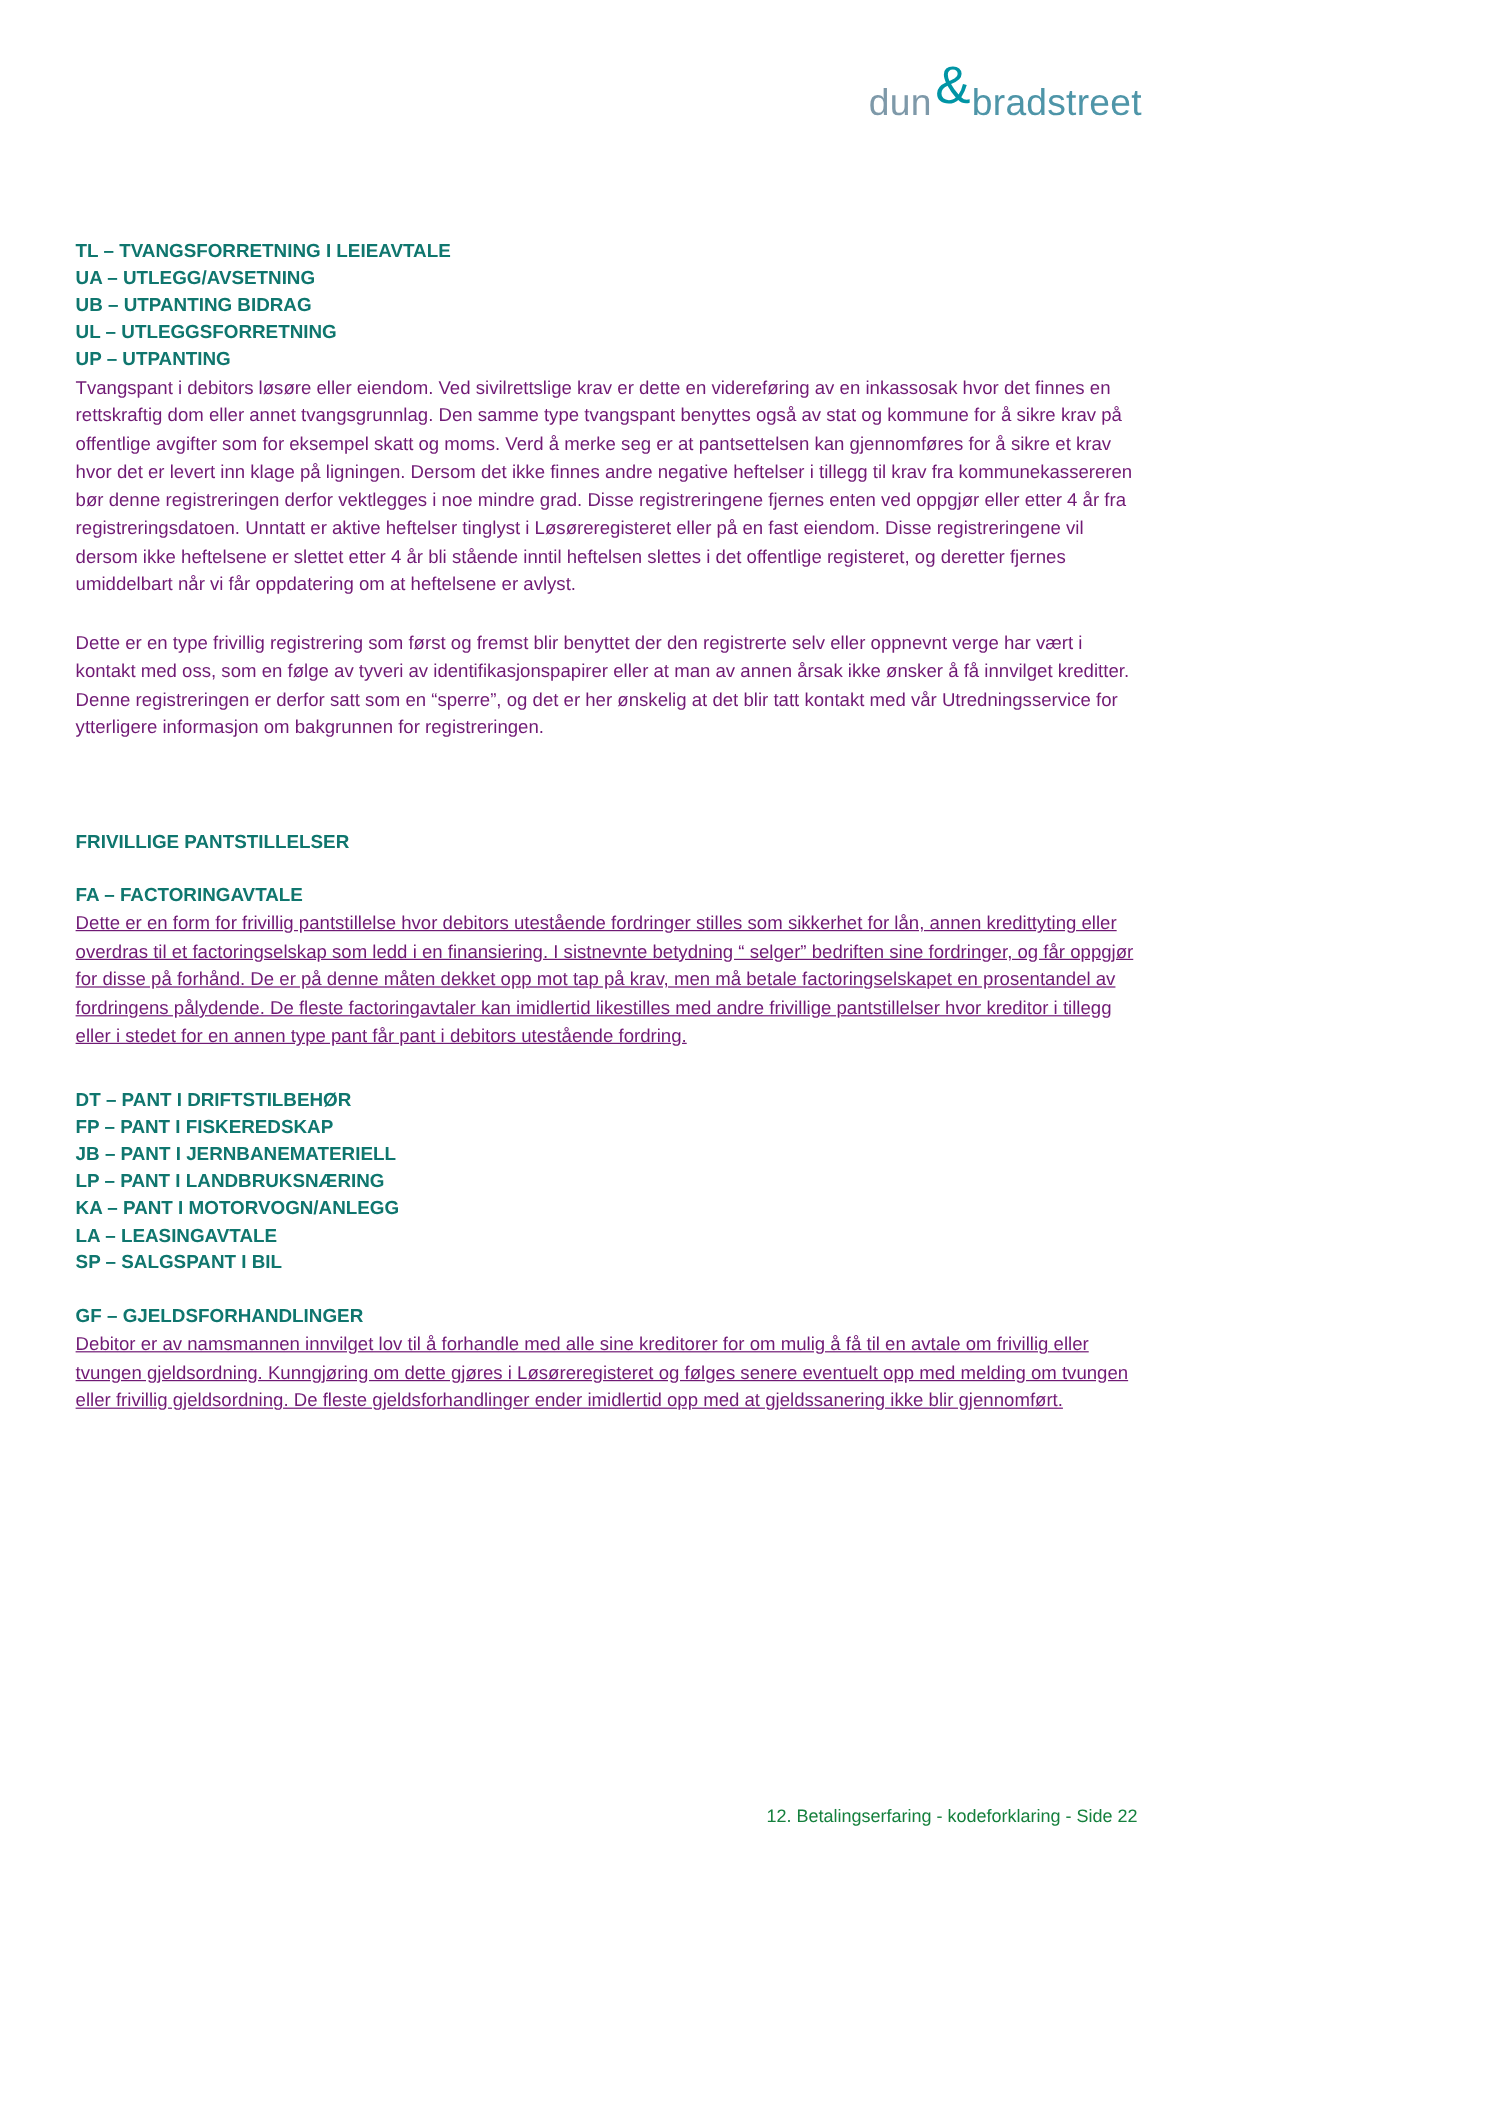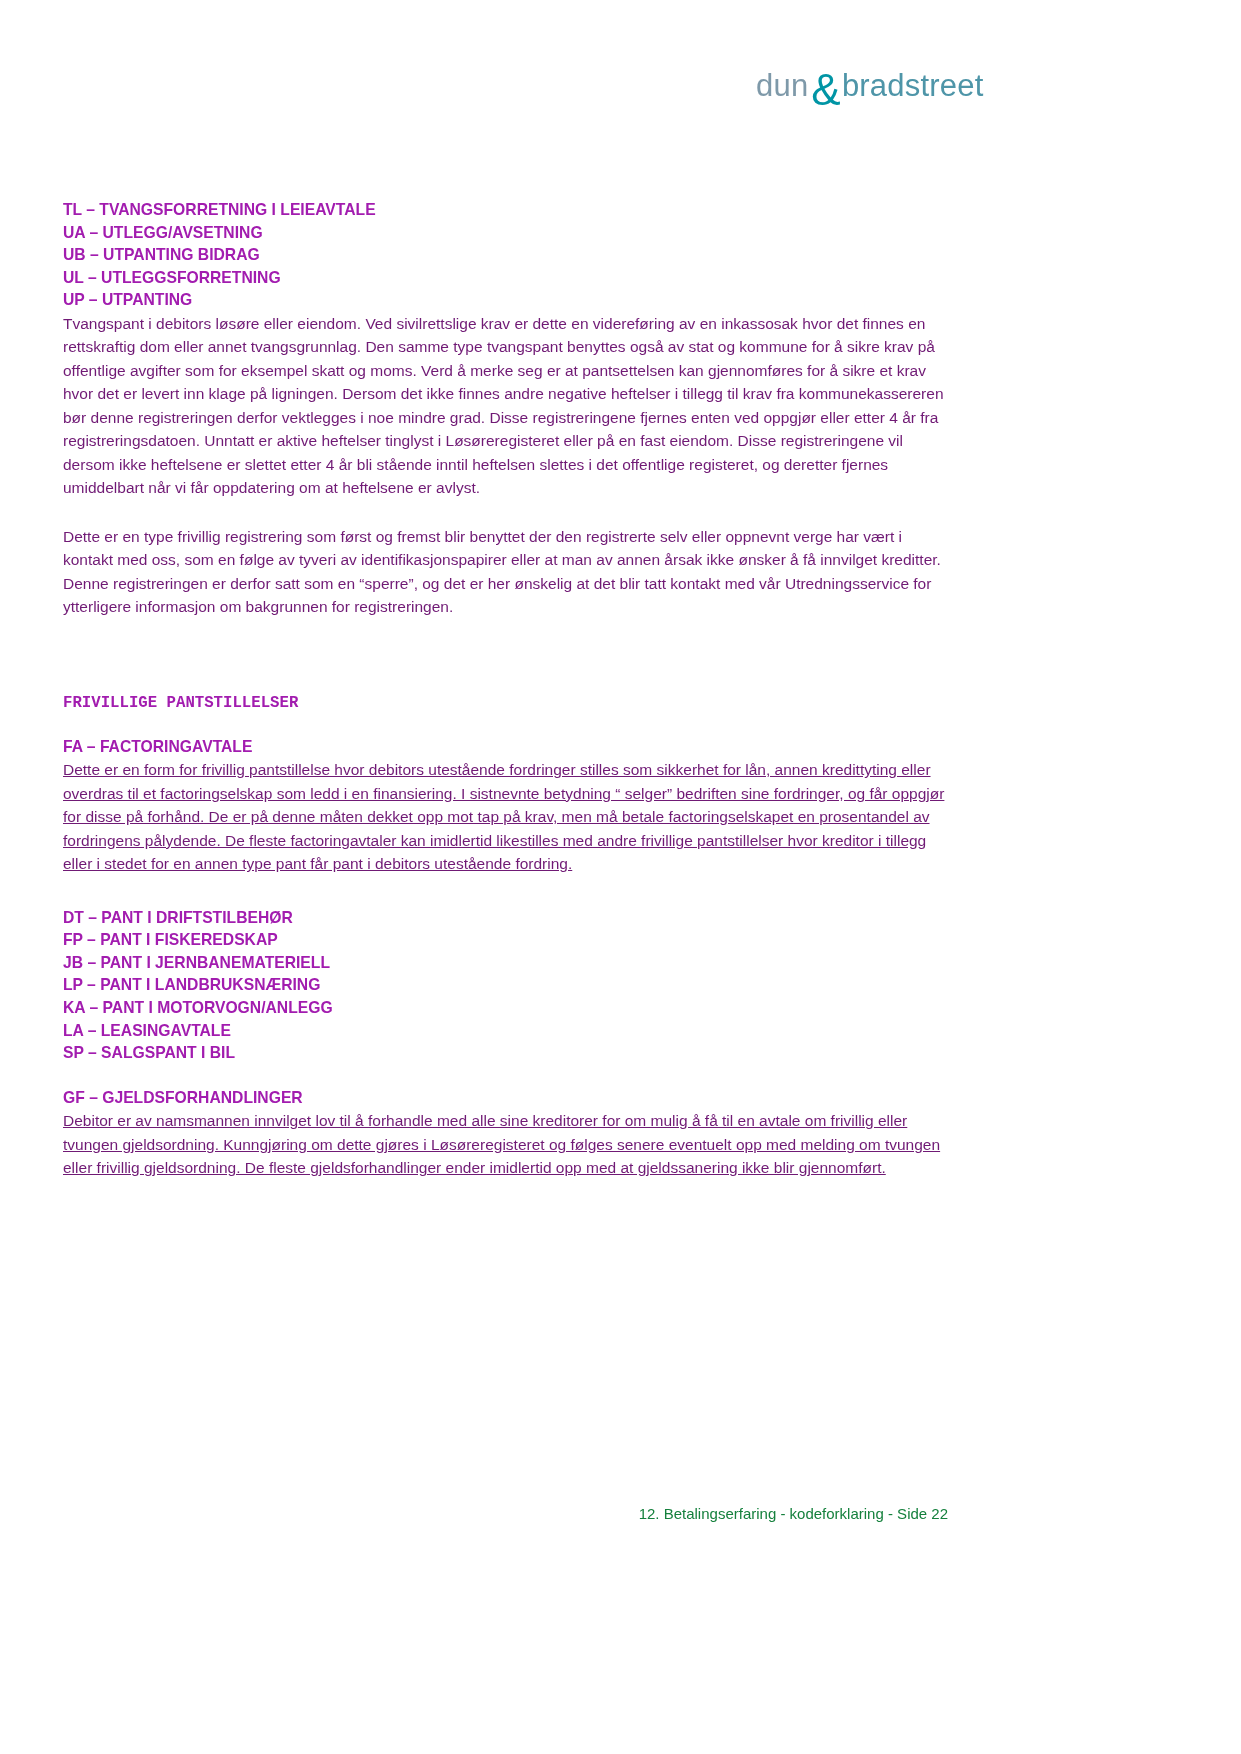--- a/index.html
+++ b/index.html
@@ -8,27 +8,27 @@
     width: 1241px;
     height: 1754px;
     background: #ffffff;
     font-family: "Liberation Sans", sans-serif;
     color: #373737;
     overflow: hidden;
   }
   .logo {
     position: absolute;
     top: 68px;
-    left: 756px;
+    left: 724px;
     width: 225px;
     font-size: 31px;
     letter-spacing: 0.2px;
     white-space: nowrap;
     display: flex;
-    align-items: center;
+    align-items: flex-start;
   }
   .logo-dun { font-weight: 400; }
   .logo-amp {
     font-size: 44px;
     line-height: 0;
     position: relative;
     top: 4px;
     margin: 0 1px 0 3px;
     font-weight: 400;
   }
@@ -39,28 +39,28 @@
     left: 63px;
     width: 884px;
     font-size: 15.5px;
     line-height: 23.5px;
   }
   .code-heading, .sub-heading, .section-title {
     margin: 0;
     font-size: 15.7px;
     font-weight: bold;
     line-height: 22.6px;
-    color: #a21caf;
+    color: #0f766e;
   }
   .paragraph {
     margin: 0;
     color: #701a75;
   }
   .block-so        { margin-top: 25px; }
-  .block-frivillige{ margin-top: 73px; font-family: Liberation Mono, monospace; }
+  .block-frivillige{ margin-top: 73px; }
   .block-fa        { margin-top: 21px; }
   .block-pant      { margin-top: 31px; }
   .block-offentlige{ margin-top: 42px; }
   .block-gf        { margin-top: 22px; }
   .sub-heading + .paragraph { margin-top: 0; text-decoration: underline; }
   .footer {
     position: absolute;
     top: 1505px;
     right: 293px;
     font-size: 15px;

